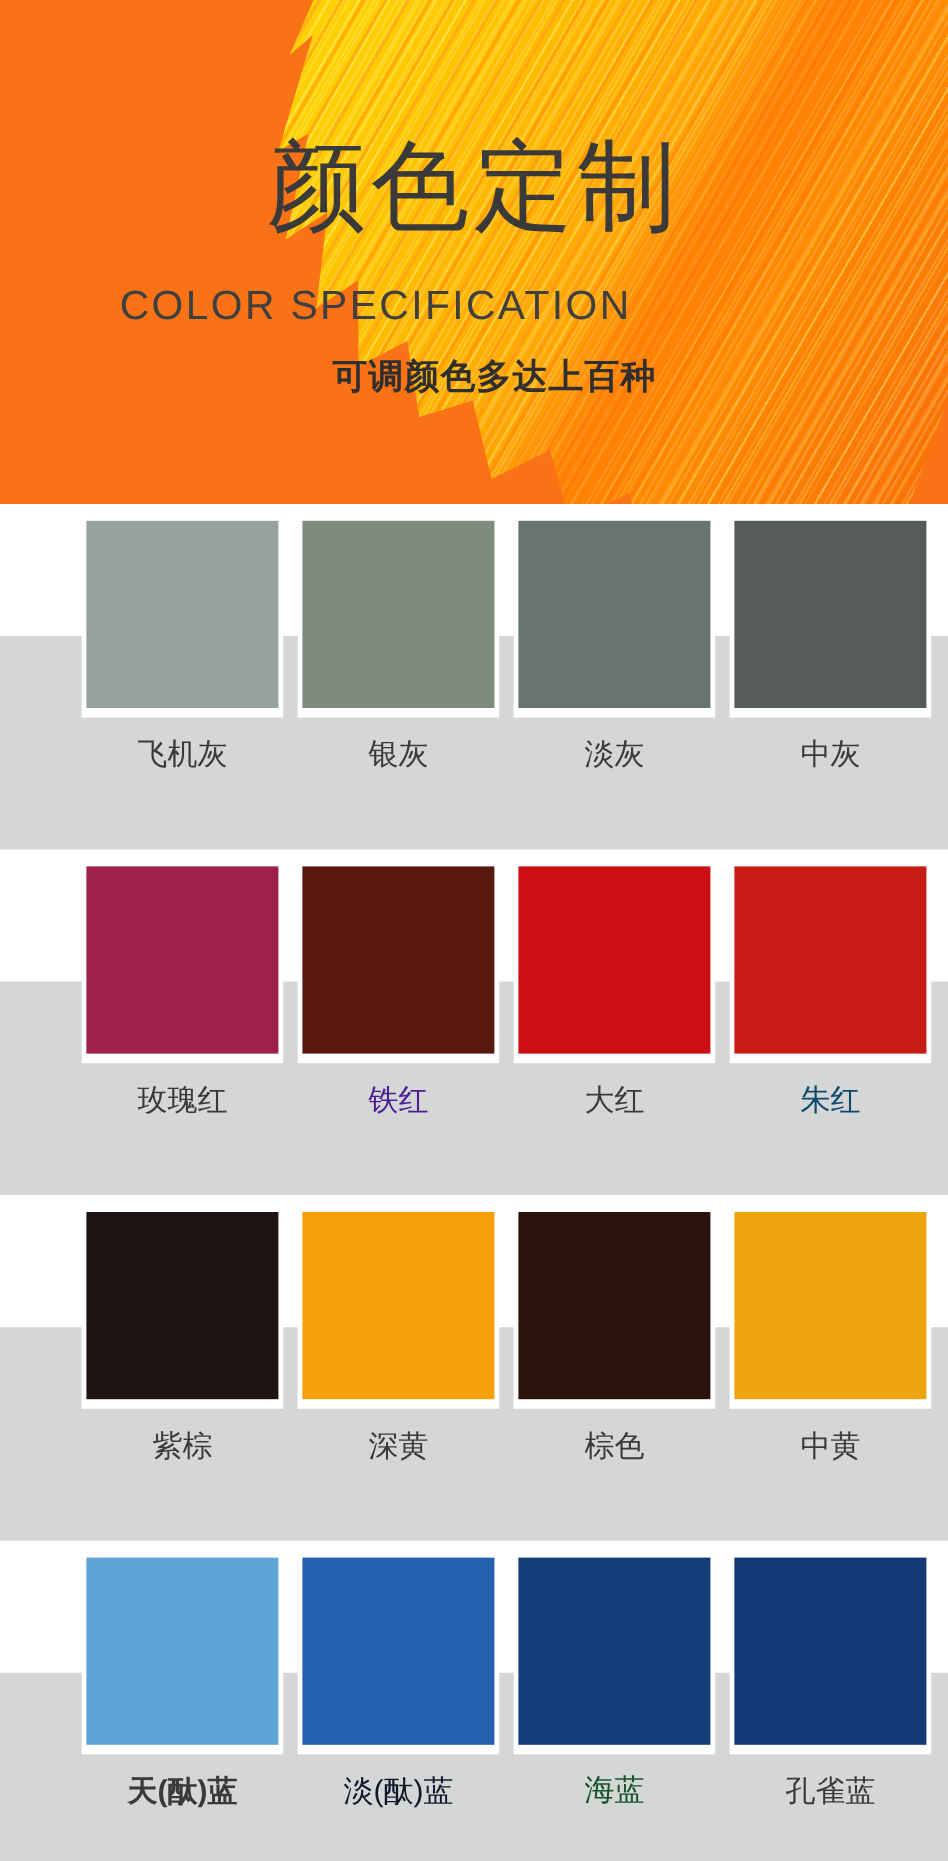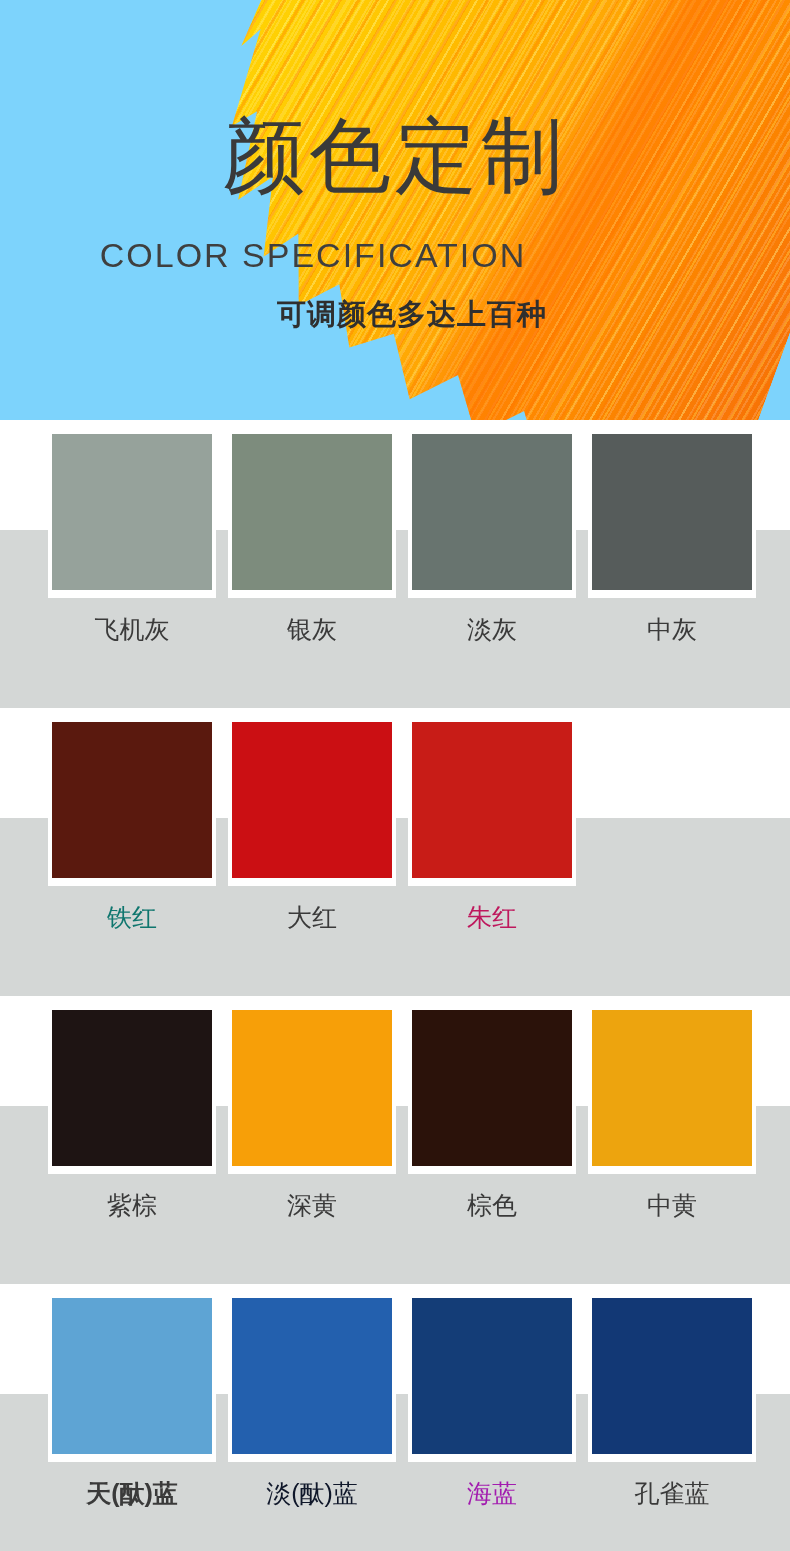--- a/index.html
+++ b/index.html
@@ -18,21 +18,21 @@
     height: 1551px;
     background: #ffffff;
     overflow: hidden;
   }
 
   
   .header {
     position: relative;
     width: 790px;
     height: 420px;
-    background: #7dd3fc;
+    background: #f97316;
     overflow: hidden;
   }
 
   
   .paint-wrap {
     position: absolute;
     top: -60px;
     right: -70px;
     width: 620px;
     height: 560px;
@@ -157,21 +157,21 @@
   .row:last-child .row-band { height: 177px; }
 
   .swatches {
     position: absolute;
     left: 0;
     top: 0;
     width: 790px;
     height: 100%;
     display: flex;
     justify-content: flex-start;
-    padding-left: 52px;
+    padding-left: 72px;
   }
   .cell {
     position: relative;
     width: 160px;
     margin-right: 20px;
   }
   .cell:last-child { margin-right: 0; }
 
   .chip-frame {
     position: absolute;
@@ -253,35 +253,41 @@
           <div class="chip-label" style="color: rgb(58, 58, 58);">中灰</div>
         </div>
       </div>
     </div>
 
     <div class="row">
       <div class="row-band" style="background: rgb(212, 215, 214);"></div>
       <div class="swatches">
         <div class="cell">
           <div class="chip-frame">
+            <div class="chip" style="background: rgb(160, 32, 76);"></div>
+          </div>
+          <div class="chip-label" style="color: rgb(58, 58, 58);">玫瑰红</div>
+        </div>
+        <div class="cell">
+          <div class="chip-frame">
             <div class="chip" style="background: rgb(90, 25, 14);"></div>
           </div>
-          <div class="chip-label" style="color: #0f766e;">铁红</div>
+          <div class="chip-label" style="color: #4c1d95;">铁红</div>
         </div>
         <div class="cell">
           <div class="chip-frame">
             <div class="chip" style="background: rgb(203, 15, 19);"></div>
           </div>
           <div class="chip-label" style="color: rgb(58, 58, 58);">大红</div>
         </div>
         <div class="cell">
           <div class="chip-frame">
             <div class="chip" style="background: rgb(200, 28, 23);"></div>
           </div>
-          <div class="chip-label" style="color: #be185d;">朱红</div>
+          <div class="chip-label" style="color: #0c4a6e;">朱红</div>
         </div>
       </div>
     </div>
 
     <div class="row">
       <div class="row-band" style="background: rgb(212, 215, 214);"></div>
       <div class="swatches">
         <div class="cell">
           <div class="chip-frame">
             <div class="chip" style="background: rgb(30, 20, 19);"></div>
@@ -321,21 +327,21 @@
         <div class="cell">
           <div class="chip-frame">
             <div class="chip" style="background: rgb(35, 96, 174);"></div>
           </div>
           <div class="chip-label" style="color: #0f172a;">淡(酞)蓝</div>
         </div>
         <div class="cell">
           <div class="chip-frame">
             <div class="chip" style="background: rgb(20, 61, 119);"></div>
           </div>
-          <div class="chip-label" style="color: #a21caf;">海蓝</div>
+          <div class="chip-label" style="color: #14532d; font-family: Liberation Serif, serif;">海蓝</div>
         </div>
         <div class="cell">
           <div class="chip-frame">
             <div class="chip" style="background: rgb(18, 56, 117);"></div>
           </div>
           <div class="chip-label" style="color: rgb(58, 58, 58);">孔雀蓝</div>
         </div>
       </div>
     </div>
 

